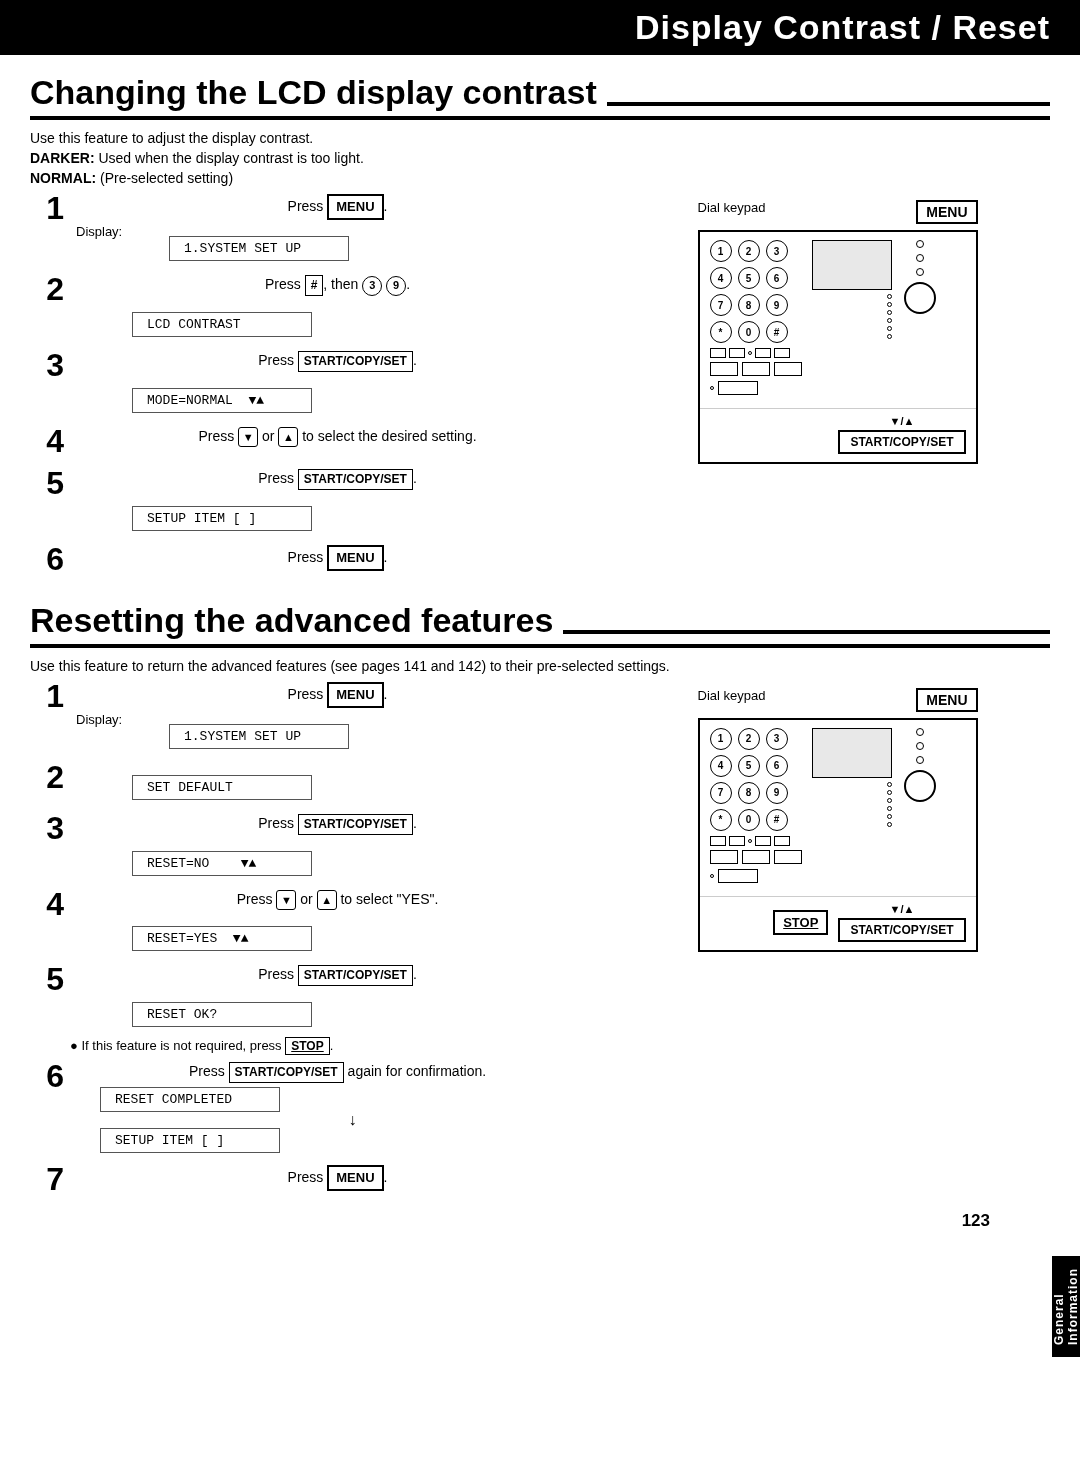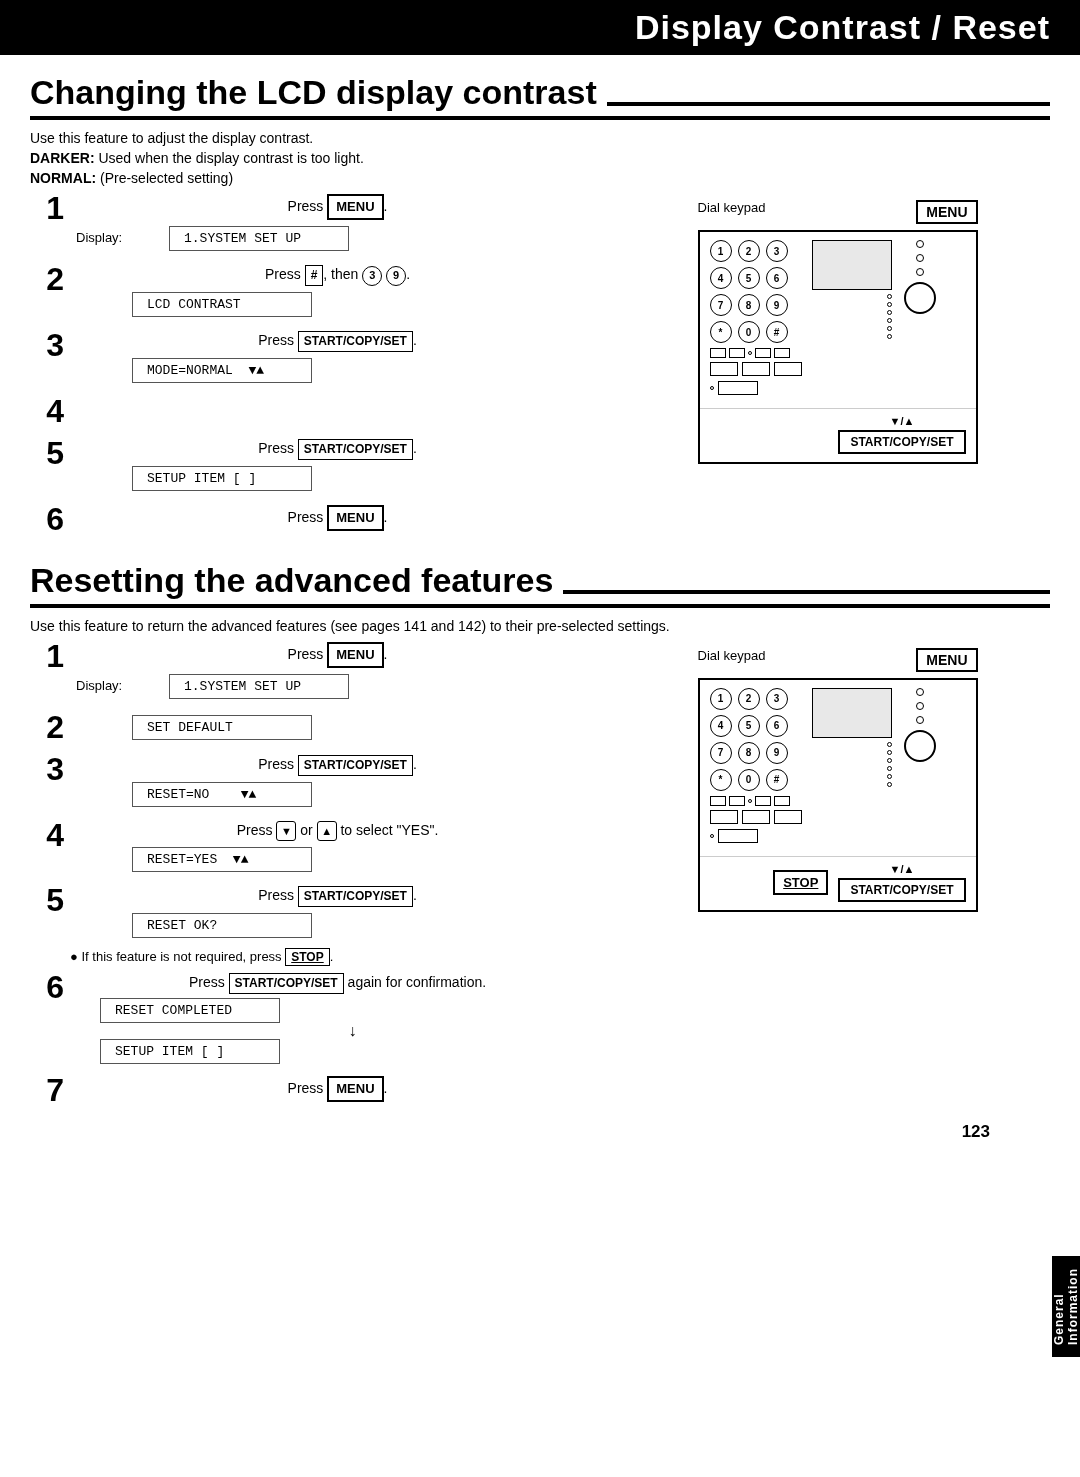--- a/index.html
+++ b/index.html
@@ -94,26 +94,26 @@
     }
     
     .display-box {
       border: 1.5px solid #555;
       padding: 4px 14px;
       font-family: 'Courier New', monospace;
       font-size: 13px;
       display: inline-block;
       background: #fff;
       margin-left: 30px;
-      margin-top: 2px;
+      margin-top: 12px;
       min-width: 180px;
     }
     .display-row {
       display: flex;
-      align-items: center;
+      align-items: flex-start;
       gap: 8px;
       margin-bottom: 2px;
     }
     .display-label {
       font-size: 13px;
       margin-left: 6px;
       min-width: 55px;
     }
     
     .key-box {
@@ -328,20 +328,27 @@
               Press <span class="key-box">START/COPY/SET</span>.
             </div>
             <div class="display-row">
               <span class="display-box" style="margin-left:62px;">MODE=NORMAL &nbsp;<strong>▼▲</strong></span>
             </div>
           </div>
         </div>
 
         <div class="step">
           <div class="step-num">4</div>
+          <div class="step-content">
+            <div class="step-text">
+              Press <span class="key-arrow">▼</span>
+              or <span class="key-arrow">▲</span>
+              to select the desired setting.
+            </div>
+          </div>
         </div>
 
         <div class="step">
           <div class="step-num">5</div>
           <div class="step-content">
             <div class="step-text">
               Press <span class="key-box">START/COPY/SET</span>.
             </div>
             <div class="display-row">
               <span class="display-box" style="margin-left:62px;">SETUP ITEM [    ]</span>

